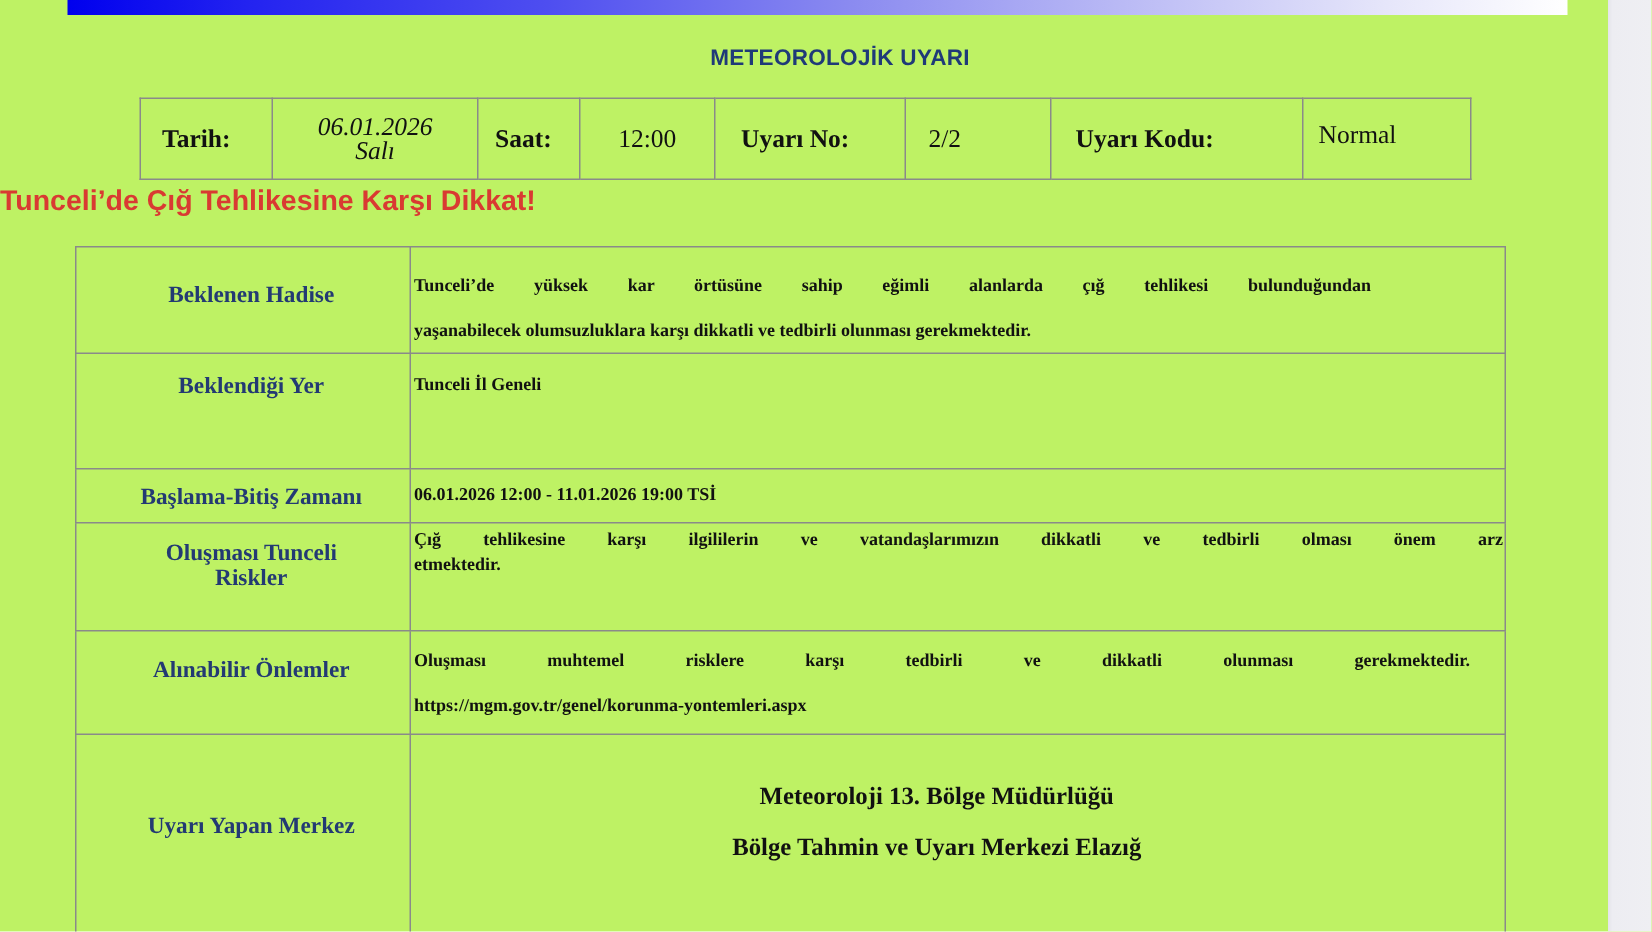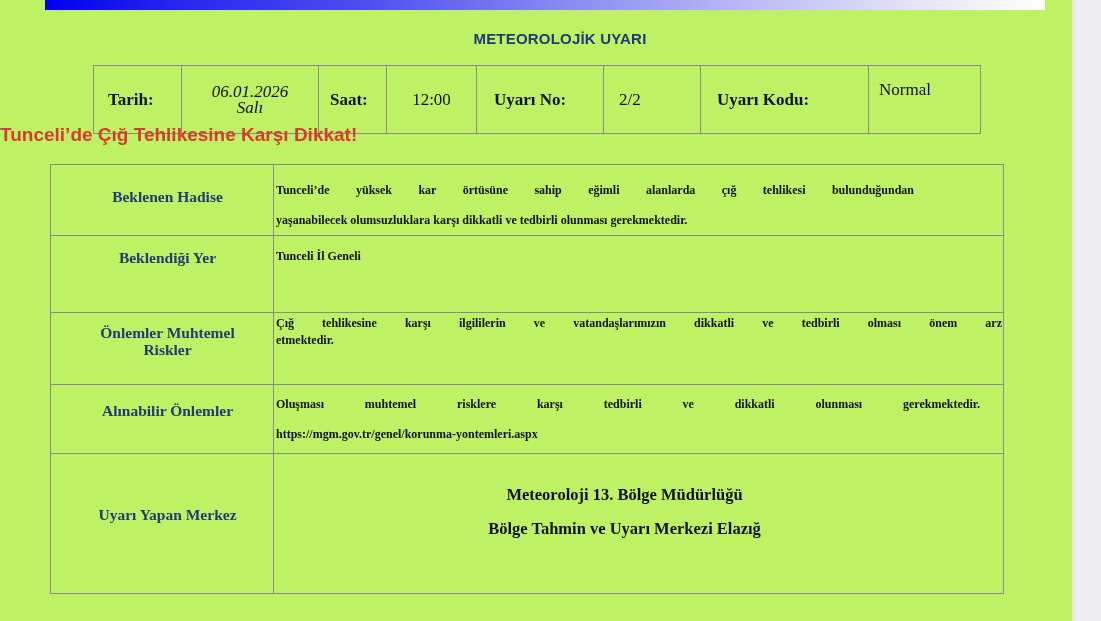--- a/index.html
+++ b/index.html
@@ -46,21 +46,21 @@
       font-weight: bold;
       font-size: 15px;
       color: #1f3a78;
       letter-spacing: 0.2px;
     }
     table { border-collapse: collapse; }
     .hdr-table {
       position: absolute;
       left: 93px; top: 65px;
       width: 887px;
-      height: 69px;
+      height: 55px;
       table-layout: fixed;
     }
     .hdr-table td {
       border: 1.5px solid #8a8a8a;
       font-size: 17px;
       padding: 0 0 0 14px;
       vertical-align: middle;
       line-height: 16px;
     }
     .hdr-table td.lbl { font-weight: bold; }
@@ -158,24 +158,28 @@
         <div class="justify" style="padding-right:88px">Tunceli’de yüksek kar örtüsüne sahip eğimli alanlarda çığ tehlikesi bulunduğundan</div>
         <div>yaşanabilecek olumsuzluklara karşı dikkatli ve tedbirli olunması gerekmektedir.</div>
       </td>
     </tr>
 
     <tr style="height:77px">
       <td class="lbl" style="padding-top:13px">Beklendiği Yer</td>
       <td class="val" style="padding-top:13px">Tunceli İl Geneli</td>
     </tr>
 
+    <tr style="height:36px">
+      <td class="lbl" style="padding-top:10px">Başlama-Bitiş Zamanı</td>
+      <td class="val" style="padding-top:9px">06.01.2026 12:00 - 11.01.2026 19:00 TSİ</td>
+    </tr>
 
     <tr style="height:72px">
       <td class="lbl lh18" style="padding-top:11px">
-        <div>Önlemler Muhtemel</div>
+        <div>Oluşması Tunceli</div>
         <div>Riskler</div>
       </td>
       <td class="val lh18" style="padding-top:2px">
         <div class="justify">Çığ tehlikesine karşı ilgililerin ve vatandaşlarımızın dikkatli ve tedbirli olması önem arz</div>
         <div>etmektedir.</div>
       </td>
     </tr>
 
     <tr style="height:69px">
       <td class="lbl" style="padding-top:17px">Alınabilir Önlemler</td>

